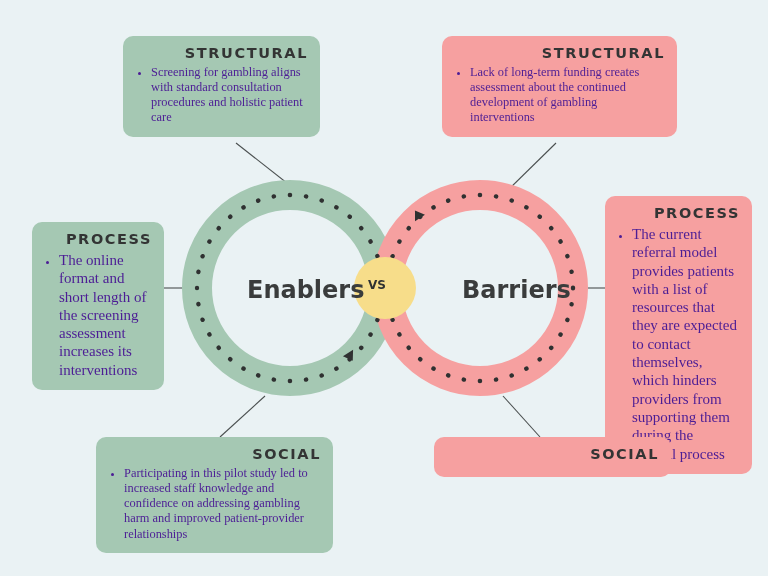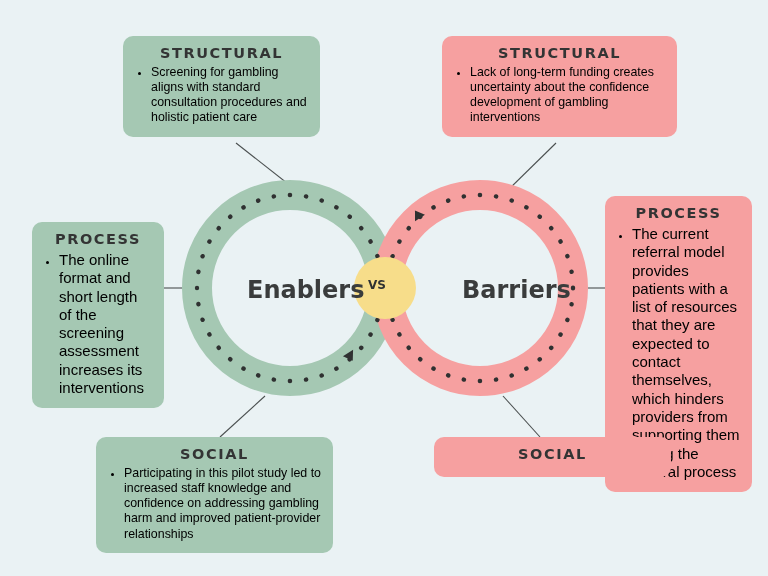--- a/index.html
+++ b/index.html
@@ -20,37 +20,37 @@
     position:absolute;
     border-radius:10px;
     box-sizing:border-box;
     z-index:3;
     padding:9px 12px 11px 12px;
   }
   .card.green{background:#a5c8b3;}
   .card.pink{background:#f6a0a0;}
   .card h3{
     margin:0 0 4px 0;
-    text-align:center;
+    text-align:right;
     font-size:14.5px;
     font-weight:bold;
     letter-spacing:1.6px;
     color:#333434;
     font-family:"DejaVu Sans","Liberation Sans",sans-serif;
   }
   .card ul{
     margin:0;
     padding:0 0 0 16px;
     list-style:disc;
   }
   .card li{
     font-size:12.4px;
     line-height:1.22;
-    color:#000000;
-    font-family:Liberation Sans, sans-serif;
+    color:#4c1d95;
+    font-family:Liberation Serif, serif;
   }
   .card li::marker{font-size:11px;}
 
   
   #card-structural-enabler{left:123px;top:36px;width:197px;}
   #card-structural-barrier{left:442px;top:36px;width:235px;}
   #card-process-enabler{left:32px;top:222px;width:132px;}
   #card-process-barrier{left:605px;top:196px;width:147px;}
   #card-social-enabler{left:96px;top:437px;width:237px;}
   #card-social-barrier{left:434px;top:437px;width:237px;}
@@ -115,21 +115,21 @@
   <div class="card green" id="card-structural-enabler">
     <h3>STRUCTURAL</h3>
     <ul>
       <li>Screening for gambling aligns with standard consultation procedures and holistic patient care</li>
     </ul>
   </div>
 
   <div class="card pink" id="card-structural-barrier">
     <h3>STRUCTURAL</h3>
     <ul>
-      <li>Lack of long-term funding creates uncertainty about the confidence development of gambling interventions</li>
+      <li>Lack of long-term funding creates assessment about the continued development of gambling interventions</li>
     </ul>
   </div>
 
   <div class="card green" id="card-process-enabler">
     <h3>PROCESS</h3>
     <ul>
       <li>The online format and short length of the screening assessment increases its interventions</li>
     </ul>
   </div>
 

